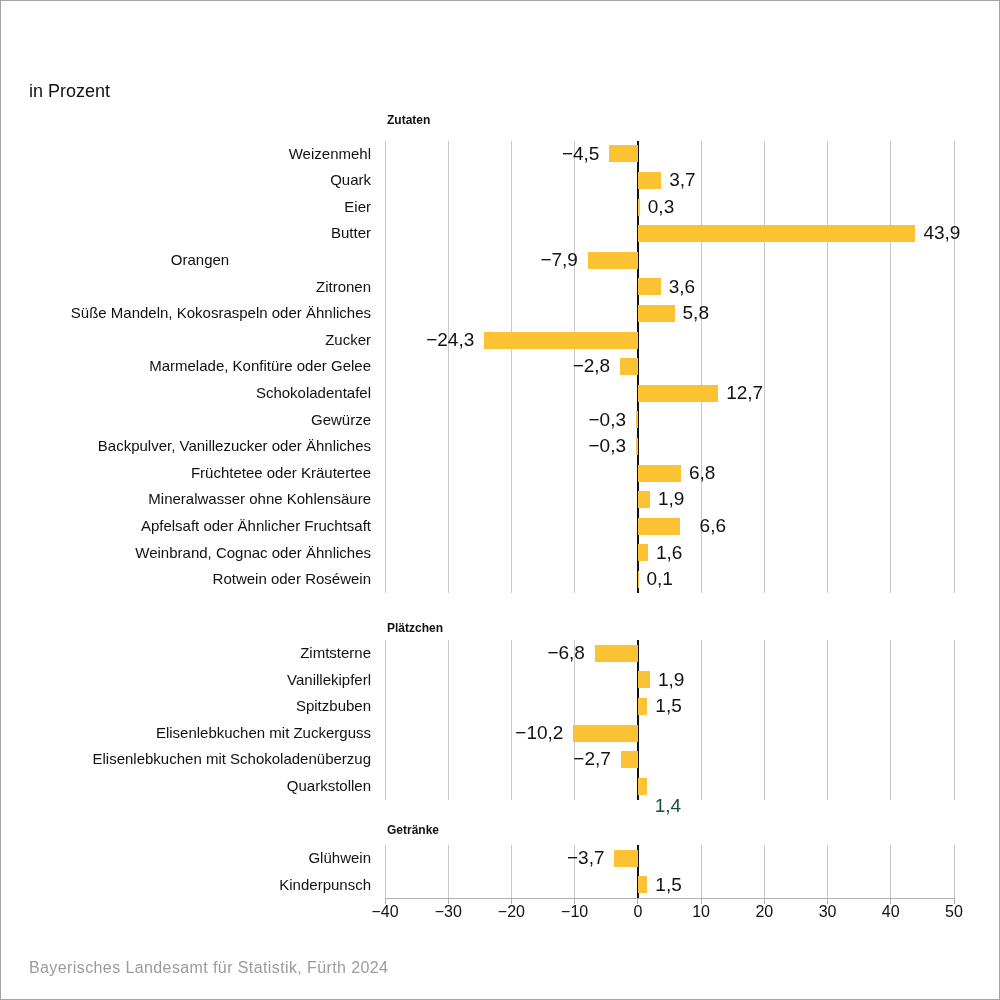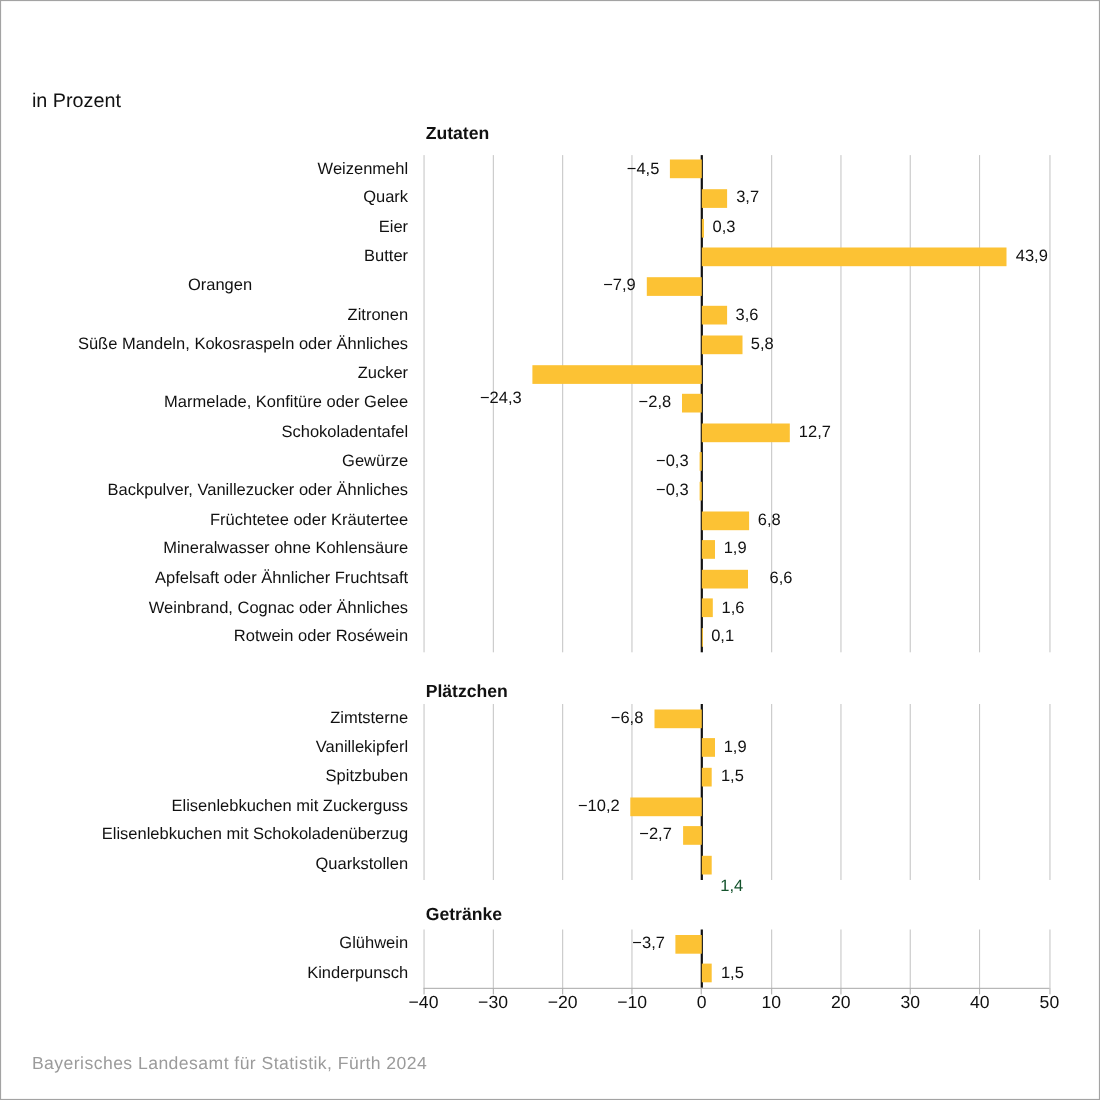--- a/index.html
+++ b/index.html
@@ -1,25 +1,25 @@
 <!DOCTYPE html>
 <html><head>
 <meta charset="utf-8">
 <style>
   html,body{margin:0;padding:0;background:#fff;}
   #page{position:relative;width:998px;height:998px;border:1px solid #a3a3a3;background:#ffffff;
         font-family:"Liberation Sans",sans-serif;color:#111;overflow:hidden;}
   .title{position:absolute;left:28px;top:19px;font-size:21px;font-weight:bold;line-height:31px;white-space:pre-line;}
   .subtitle{position:absolute;left:28px;top:79px;font-size:18px;font-weight:normal;line-height:22px;}
-  .section-header{position:absolute;font-size:16px;font-weight:bold;white-space:nowrap;}
+  .section-header{position:absolute;font-size:12px;font-weight:bold;white-space:nowrap;}
   .cat-label{position:absolute;font-size:15px;text-align:right;white-space:nowrap;}
   .gridline{position:absolute;width:1px;}
   .zeroline{position:absolute;width:2px;}
   .bar{position:absolute;}
-  .val-label{position:absolute;font-size:15px;white-space:nowrap;}
+  .val-label{position:absolute;font-size:19px;white-space:nowrap;}
   .axis-line{position:absolute;height:1px;}
   .axis-tick{position:absolute;width:1px;}
   .axis-tick-label{position:absolute;font-size:16px;width:60px;text-align:center;}
   .source{position:absolute;left:28px;top:958px;font-size:16px;letter-spacing:0.4px;}
 </style>
 </head>
 <body>
 
 <div id="page">
   <div class="subtitle">in Prozent</div>
@@ -51,21 +51,21 @@
       <div class="bar" style="left: 586.943px; width: 49.9456px; top: 250.7px; height: 17px; background: rgb(252, 194, 52);"></div>
       <div class="val-label" style="top: 245.9px; height: 26.6px; line-height: 26.6px; color: rgb(17, 17, 17); left: 456.943px; width: 120px; text-align: right;">−7,9</div>
       <div class="cat-label" style="left: 28px; width: 342px; top: 272.5px; height: 26.6px; line-height: 26.6px; color: rgb(17, 17, 17);">Zitronen</div>
       <div class="bar" style="left: 636.889px; width: 22.76px; top: 277.3px; height: 17px; background: rgb(252, 194, 52);"></div>
       <div class="val-label" style="top: 272.5px; height: 26.6px; line-height: 26.6px; color: rgb(17, 17, 17); left: 667.649px;">3,6</div>
       <div class="cat-label" style="left: 28px; width: 342px; top: 299.1px; height: 26.6px; line-height: 26.6px; color: rgb(17, 17, 17);">Süße Mandeln, Kokosraspeln oder Ähnliches</div>
       <div class="bar" style="left: 636.889px; width: 36.6689px; top: 303.9px; height: 17px; background: rgb(252, 194, 52);"></div>
       <div class="val-label" style="top: 299.1px; height: 26.6px; line-height: 26.6px; color: rgb(17, 17, 17); left: 681.558px;">5,8</div>
       <div class="cat-label" style="left: 28px; width: 342px; top: 325.7px; height: 26.6px; line-height: 26.6px; color: rgb(17, 17, 17);">Zucker</div>
       <div class="bar" style="left: 483.259px; width: 153.63px; top: 330.5px; height: 17px; background: rgb(252, 194, 52);"></div>
-      <div class="val-label" style="top: 325.7px; height: 26.6px; line-height: 26.6px; color: rgb(17, 17, 17); left: 353.259px; width: 120px; text-align: right; margin-top: 22px;">−24,3</div>
+      <div class="val-label" style="top: 325.7px; height: 26.6px; line-height: 26.6px; color: rgb(17, 17, 17); left: 353.259px; width: 120px; text-align: right;">−24,3</div>
       <div class="cat-label" style="left: 28px; width: 342px; top: 352.3px; height: 26.6px; line-height: 26.6px; color: rgb(17, 17, 17);">Marmelade, Konfitüre oder Gelee</div>
       <div class="bar" style="left: 619.187px; width: 17.7022px; top: 357.1px; height: 17px; background: rgb(252, 194, 52);"></div>
       <div class="val-label" style="top: 352.3px; height: 26.6px; line-height: 26.6px; color: rgb(17, 17, 17); left: 489.187px; width: 120px; text-align: right;">−2,8</div>
       <div class="cat-label" style="left: 28px; width: 342px; top: 378.9px; height: 26.6px; line-height: 26.6px; color: rgb(17, 17, 17);">Schokoladentafel</div>
       <div class="bar" style="left: 636.889px; width: 80.2922px; top: 383.7px; height: 17px; background: rgb(252, 194, 52);"></div>
       <div class="val-label" style="top: 378.9px; height: 26.6px; line-height: 26.6px; color: rgb(17, 17, 17); left: 725.181px;">12,7</div>
       <div class="cat-label" style="left: 28px; width: 342px; top: 405.5px; height: 26.6px; line-height: 26.6px; color: rgb(17, 17, 17);">Gewürze</div>
       <div class="bar" style="left: 634.992px; width: 1.89667px; top: 410.3px; height: 17px; background: rgb(252, 194, 52);"></div>
       <div class="val-label" style="top: 405.5px; height: 26.6px; line-height: 26.6px; color: rgb(17, 17, 17); left: 504.992px; width: 120px; text-align: right;">−0,3</div>
       <div class="cat-label" style="left: 28px; width: 342px; top: 432.1px; height: 26.6px; line-height: 26.6px; color: rgb(17, 17, 17);">Backpulver, Vanillezucker oder Ähnliches</div>

